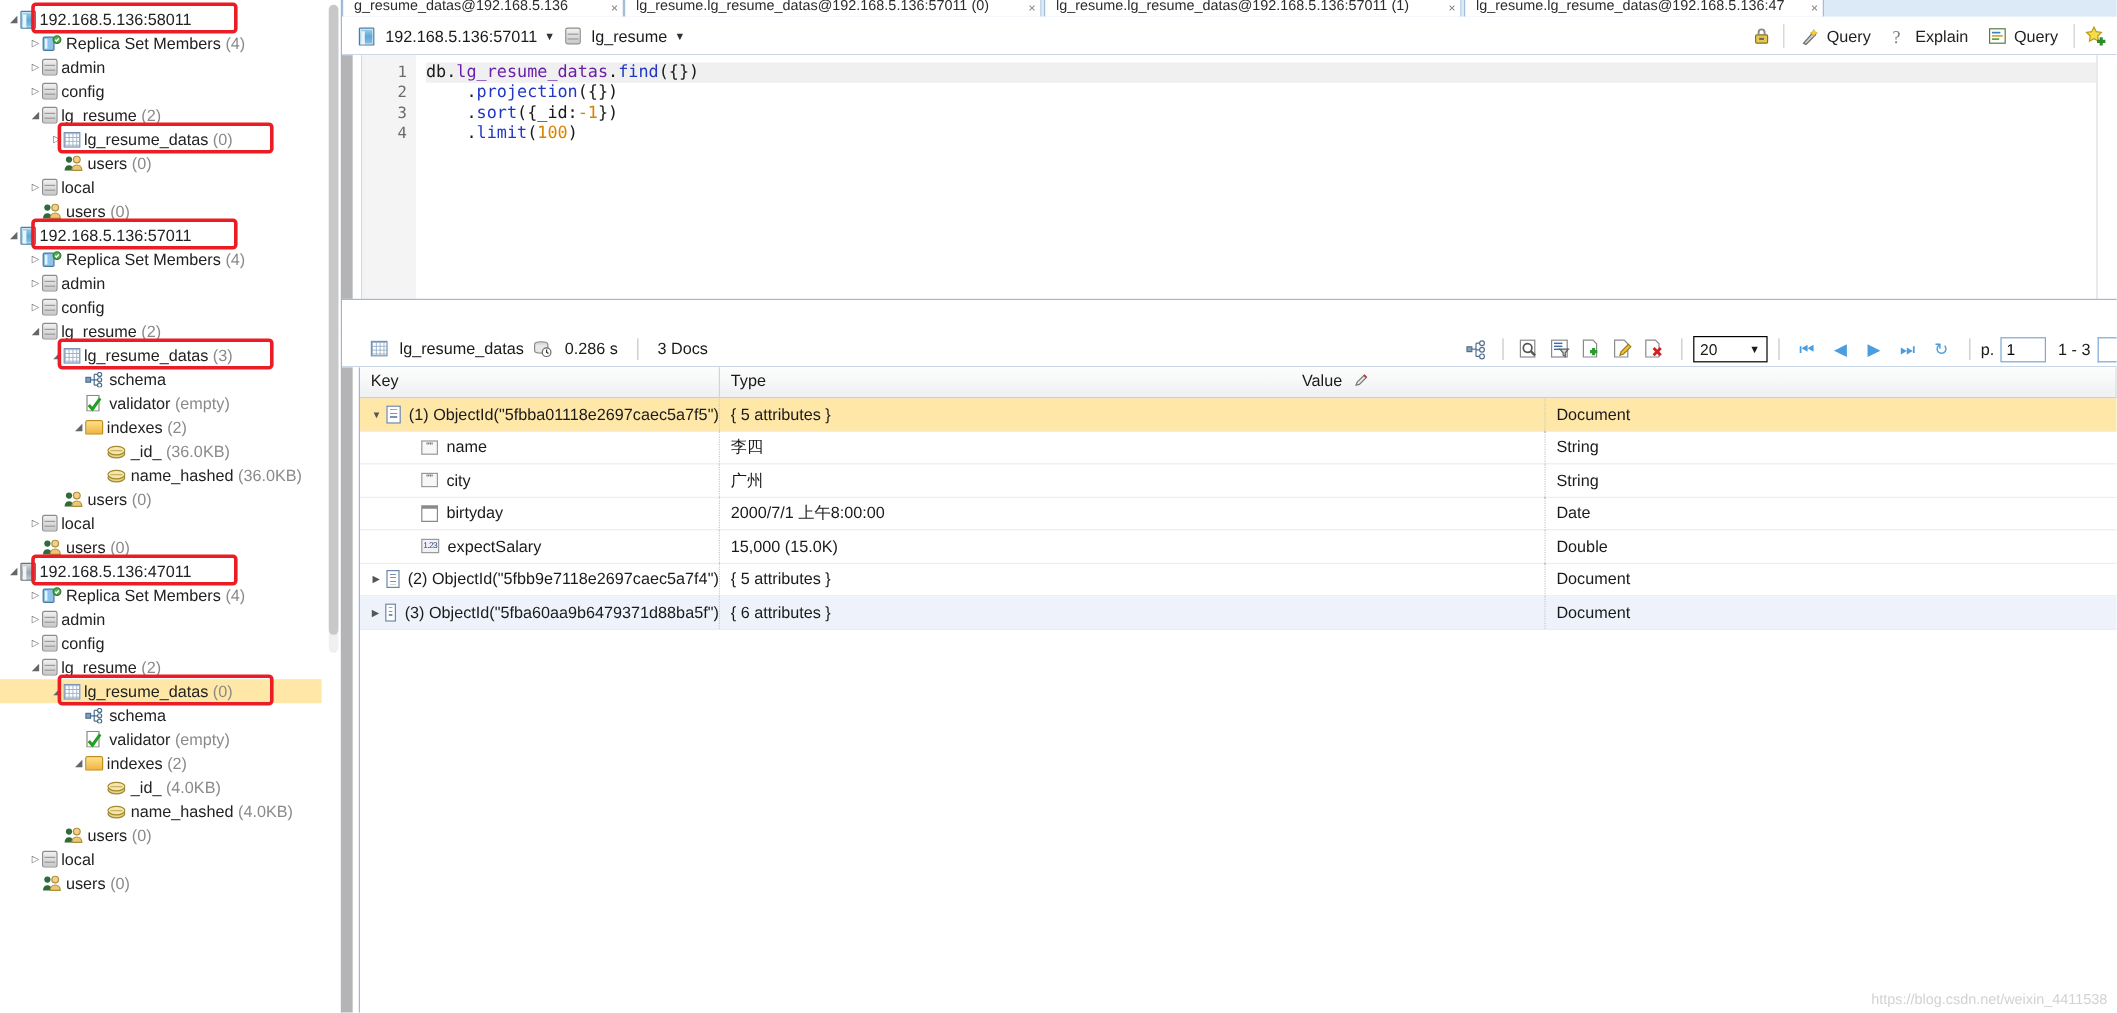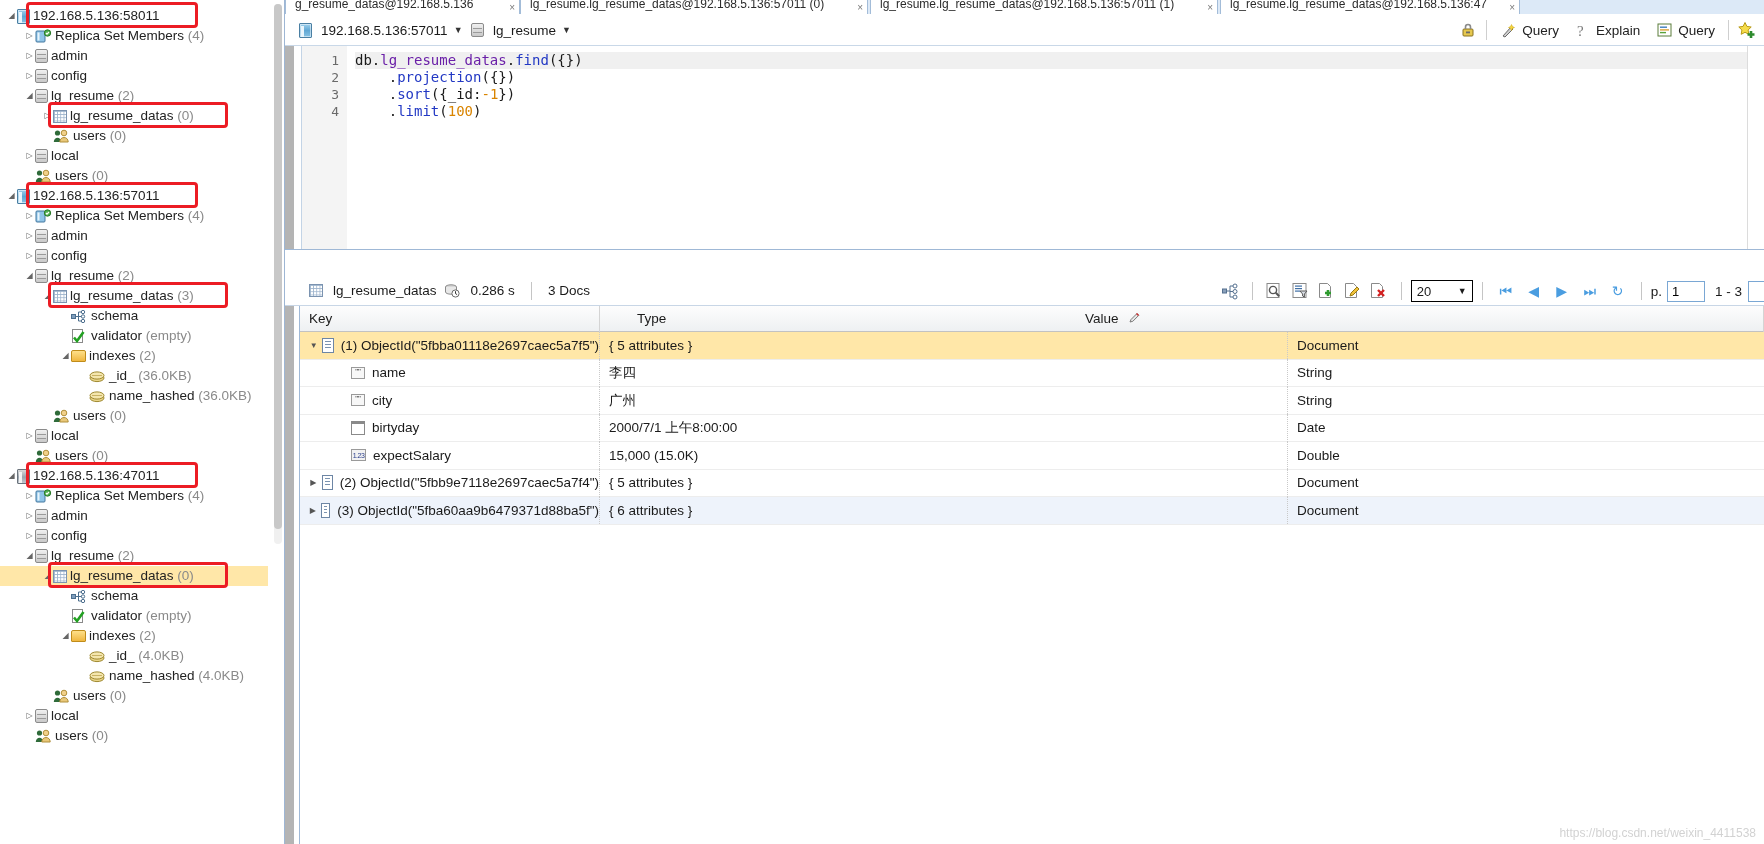--- a/index.html
+++ b/index.html
@@ -143,23 +143,23 @@
   }
   .navbtn { width:28px; height:24px; display:flex; align-items:center; justify-content:center; color:#4a9de0; font-size:14px;}
   .pinput { width:38px; height:21px; border:1px solid #7aa7d4; background:#fff; font-size:13px; padding:0 4px; line-height:19px;}
 
   
   #restable { position:absolute; left:285px; top:306px; width:1479px; height:538px; background:#fff; overflow:hidden;}
   #leftgut2 { position:absolute; left:0; top:0; width:9px; height:538px; background:#b4b4b4;}
   #gutter3 { position:absolute; left:9px; top:0; width:6px; height:538px; background:#fff; border-right:1px solid #9fb8d6;}
   .tbl { position:absolute; left:15px; top:0; width:1464px; }
   .thead {
-    display:flex; height:26px; align-items:center;
+    display:flex; height:26px; align-items:flex-end;
     background:linear-gradient(180deg,#fdfdfd,#eef0f2);
-    border-bottom:1px solid #c2c2c2; font-size:13.5px;gap:28px;
+    border-bottom:1px solid #c2c2c2; font-size:13.5px;
   }
   .th { padding-left:9px; height:26px; line-height:26px; border-right:1px solid #d4d4d4; overflow:hidden;}
   .col-key { width:300px; }
   .col-val { width:688px; }
   .col-type { flex:1; border-right:none;}
   .rrow { display:flex; height:27.5px; align-items:center; font-size:13.5px; border-bottom:1px solid #ededed;}
   .rrow.doc0 { background:#ffe7a8; }
   .rrow.docalt { background:#eef3fb; }
   .rc { height:27.5px; line-height:27.5px; overflow:hidden; white-space:nowrap;}
   .rc.key { width:300px; padding-left:9px; display:flex; align-items:center; gap:4px; border-right:1px dotted #c9c9c9;}

